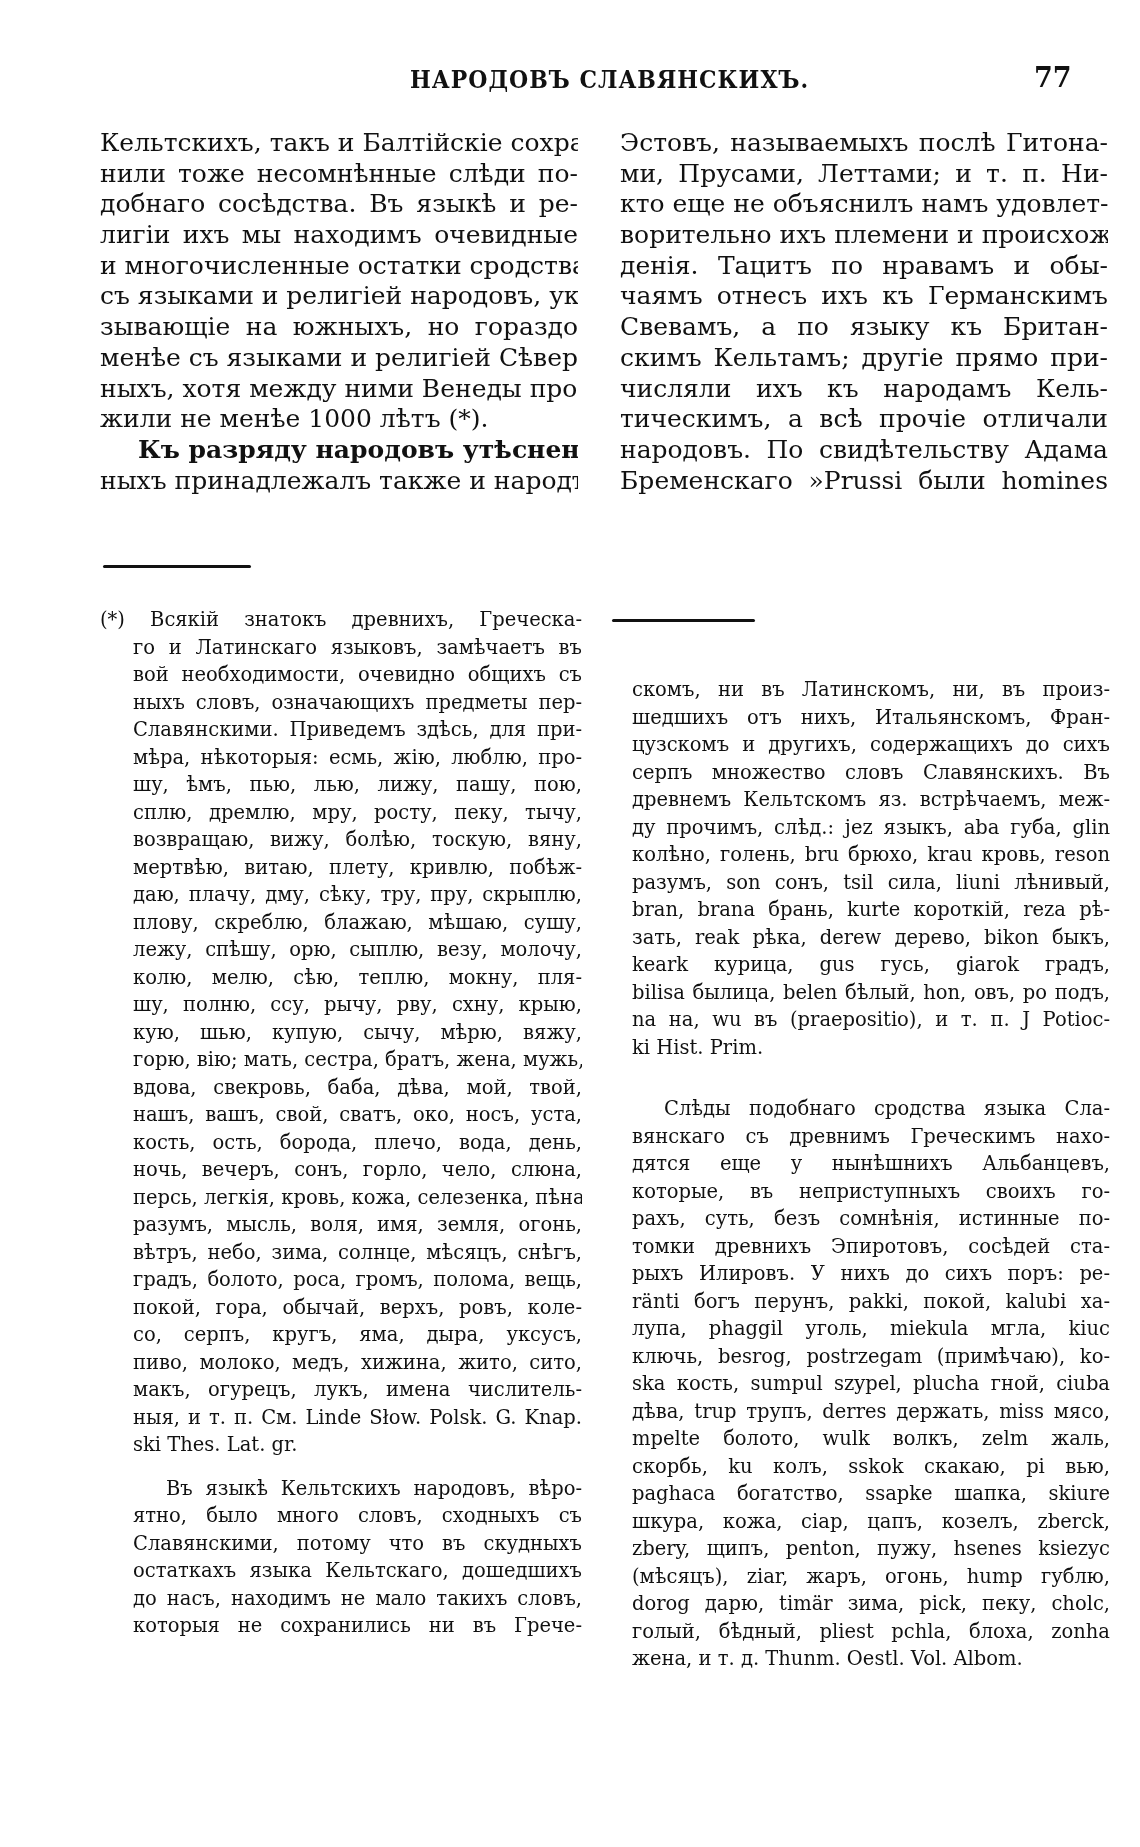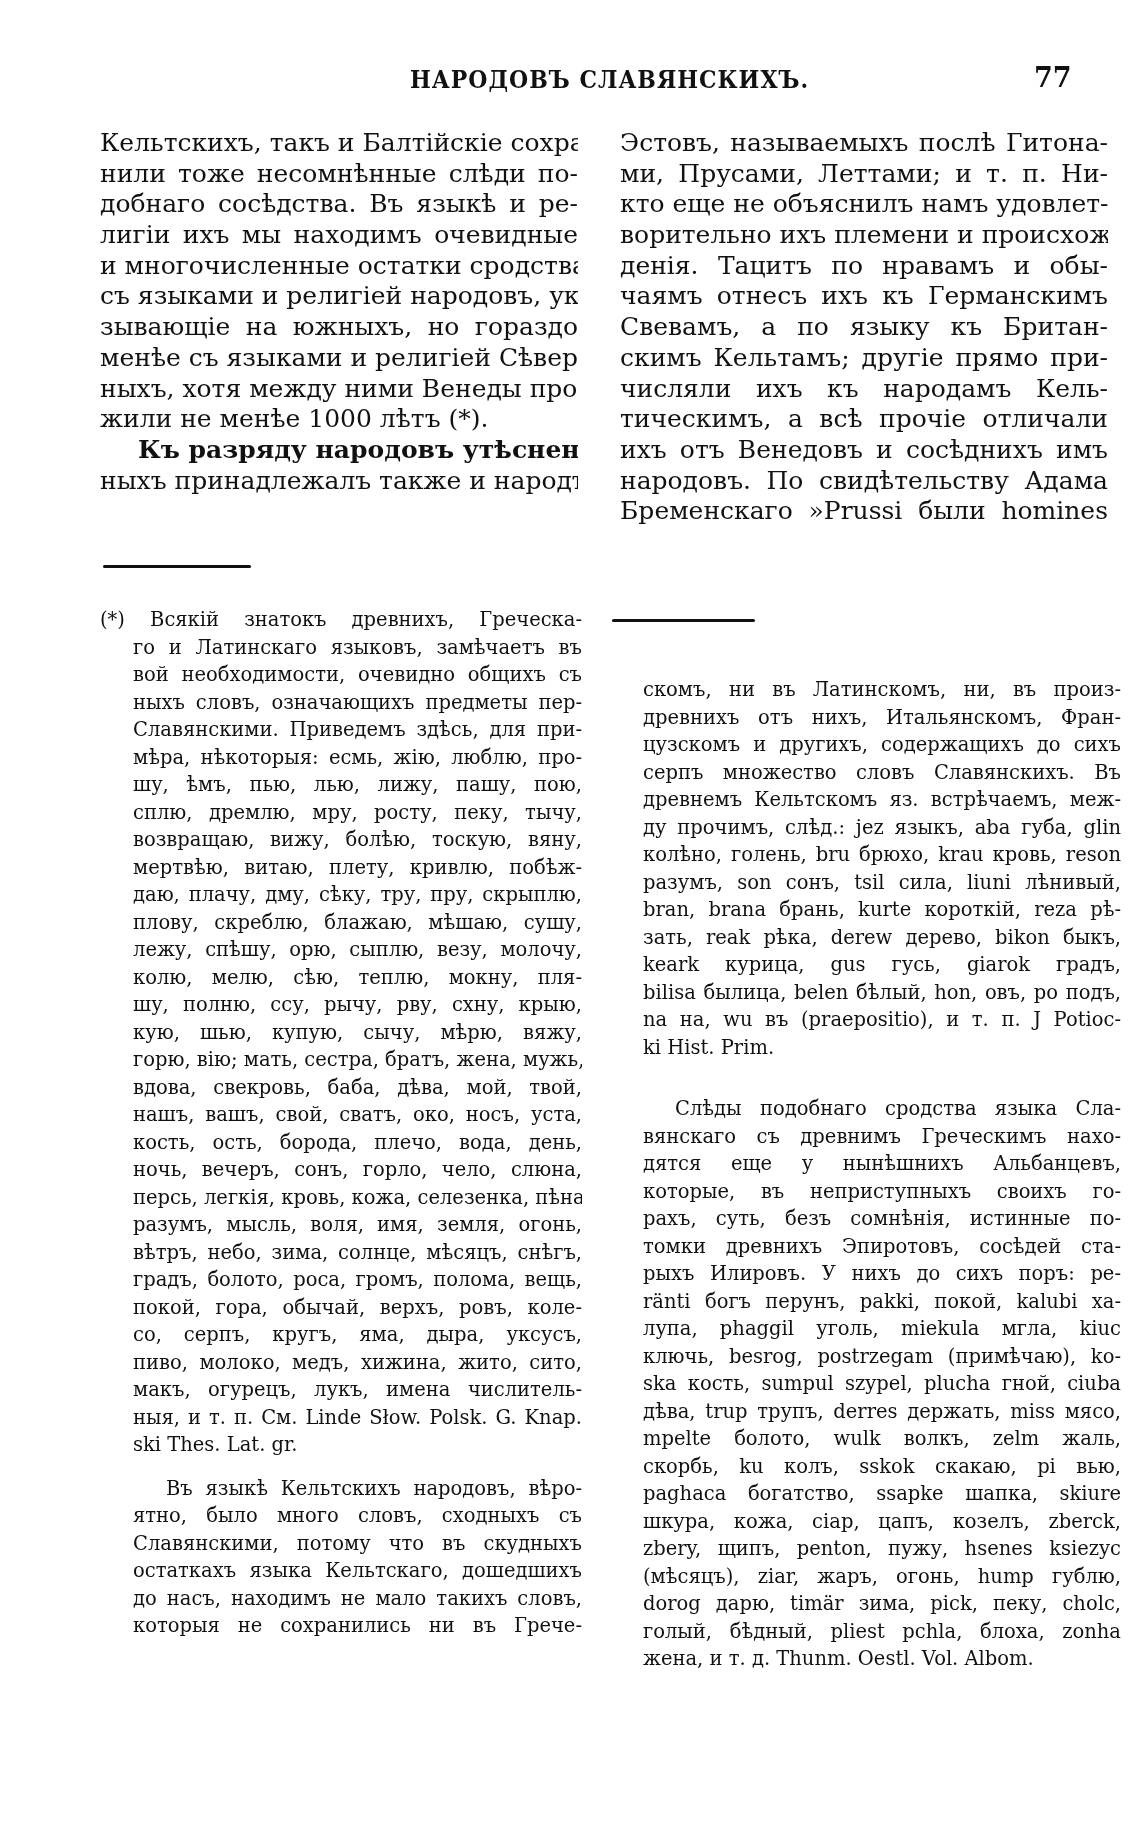--- a/index.html
+++ b/index.html
@@ -11,21 +11,21 @@
   .col { position: absolute; }
   .main-left { left: 100px; top: 128px; width: 478px; }
   .main-right { left: 620px; top: 128px; width: 488px; }
   .main-line { display: block; height: 30.7px; line-height: 30.7px; font-size: 25px; white-space: nowrap; text-align: justify; text-align-last: justify; overflow: hidden; }
   .main-line.last { text-align-last: left; }
   .main-line.indent { padding-left: 38px; font-weight: bold; }
   .rule { position: absolute; height: 3px; background: #111111; border-radius: 2px; }
   .rule-left { left: 103px; top: 565px; width: 148px; }
   .rule-right { left: 612px; top: 619px; width: 143px; }
   .fn-left { left: 100px; top: 606px; width: 482px; }
-  .fn-right { left: 632px; top: 676px; width: 478px; margin-left: 11px; }
+  .fn-right { left: 632px; top: 676px; width: 478px; }
   .fn-line { display: block; height: 27.5px; line-height: 27.5px; font-size: 19.5px; white-space: nowrap; text-align: justify; text-align-last: justify; overflow: hidden; }
   .fn-line.sub { padding-left: 33px; }
   .fn-line.last { text-align-last: left; }
   .fn-line.para { padding-left: 66px; }
   .fn-line.gap { margin-top: 16px; }
   .fn-right .fn-line.para { padding-left: 32px; }
   .fn-right .fn-line.gap { margin-top: 34px; }
   .fn-left .fn-line.gap { margin-top: 16px; }
 </style>
 </head>
@@ -55,21 +55,20 @@
   <span class="main-line">Эстовъ, называемыхъ послѣ Гитона-</span>
   <span class="main-line">ми, Прусами, Леттами; и т. п. Ни-</span>
   <span class="main-line">кто еще не объяснилъ намъ удовлет-</span>
   <span class="main-line">ворительно ихъ племени и происхож-</span>
   <span class="main-line">денія. Тацитъ по нравамъ и обы-</span>
   <span class="main-line">чаямъ отнесъ ихъ къ Германскимъ</span>
   <span class="main-line">Свевамъ, а по языку къ Британ-</span>
   <span class="main-line">скимъ Кельтамъ; другіе прямо при-</span>
   <span class="main-line">числяли ихъ къ народамъ Кель-</span>
   <span class="main-line">тическимъ, а всѣ прочіе отличали</span>
-  <span class="main-line">ихъ отъ Венедовъ и сосѣднихъ имъ</span>
   <span class="main-line">народовъ. По свидѣтельству Адама</span>
   <span class="main-line">Бременскаго »Prussi были homines</span>
 </section>
 
 <div class="rule rule-left"></div>
 <div class="rule rule-right"></div>
 
 <section class="col fn-left">
   <span class="fn-line">(*) Всякій знатокъ древнихъ, Греческа-</span>
   <span class="fn-line sub">го и Латинскаго языковъ, замѣчаетъ въ</span>
@@ -105,21 +104,21 @@
   <span class="fn-line para gap">Въ языкѣ Кельтскихъ народовъ, вѣро-</span>
   <span class="fn-line sub">ятно, было много словъ, сходныхъ съ</span>
   <span class="fn-line sub">Славянскими, потому что въ скудныхъ</span>
   <span class="fn-line sub">остаткахъ языка Кельтскаго, дошедшихъ</span>
   <span class="fn-line sub">до насъ, находимъ не мало такихъ словъ,</span>
   <span class="fn-line sub">которыя не сохранились ни въ Грече-</span>
 </section>
 
 <section class="col fn-right">
   <span class="fn-line">скомъ, ни въ Латинскомъ, ни, въ произ-</span>
-  <span class="fn-line">древнихъ отъ нихъ, Итальянскомъ, Фран-</span>
+  <span class="fn-line">шедшихъ отъ нихъ, Итальянскомъ, Фран-</span>
   <span class="fn-line">цузскомъ и другихъ, содержащихъ до сихъ</span>
   <span class="fn-line">серпъ множество словъ Славянскихъ. Въ</span>
   <span class="fn-line">древнемъ Кельтскомъ яз. встрѣчаемъ, меж-</span>
   <span class="fn-line">ду прочимъ, слѣд.: jez языкъ, aba губа, glin</span>
   <span class="fn-line">колѣно, голень, bru брюхо, krau кровь, reson</span>
   <span class="fn-line">разумъ, son сонъ, tsil сила, liuni лѣнивый,</span>
   <span class="fn-line">bran, brana брань, kurte короткій, reza рѣ-</span>
   <span class="fn-line">зать, reak рѣка, derew дерево, bikon быкъ,</span>
   <span class="fn-line">keark курица, gus гусь, giarok градъ,</span>
   <span class="fn-line">bilisa былица, belen бѣлый, hon, овъ, po подъ,</span>

